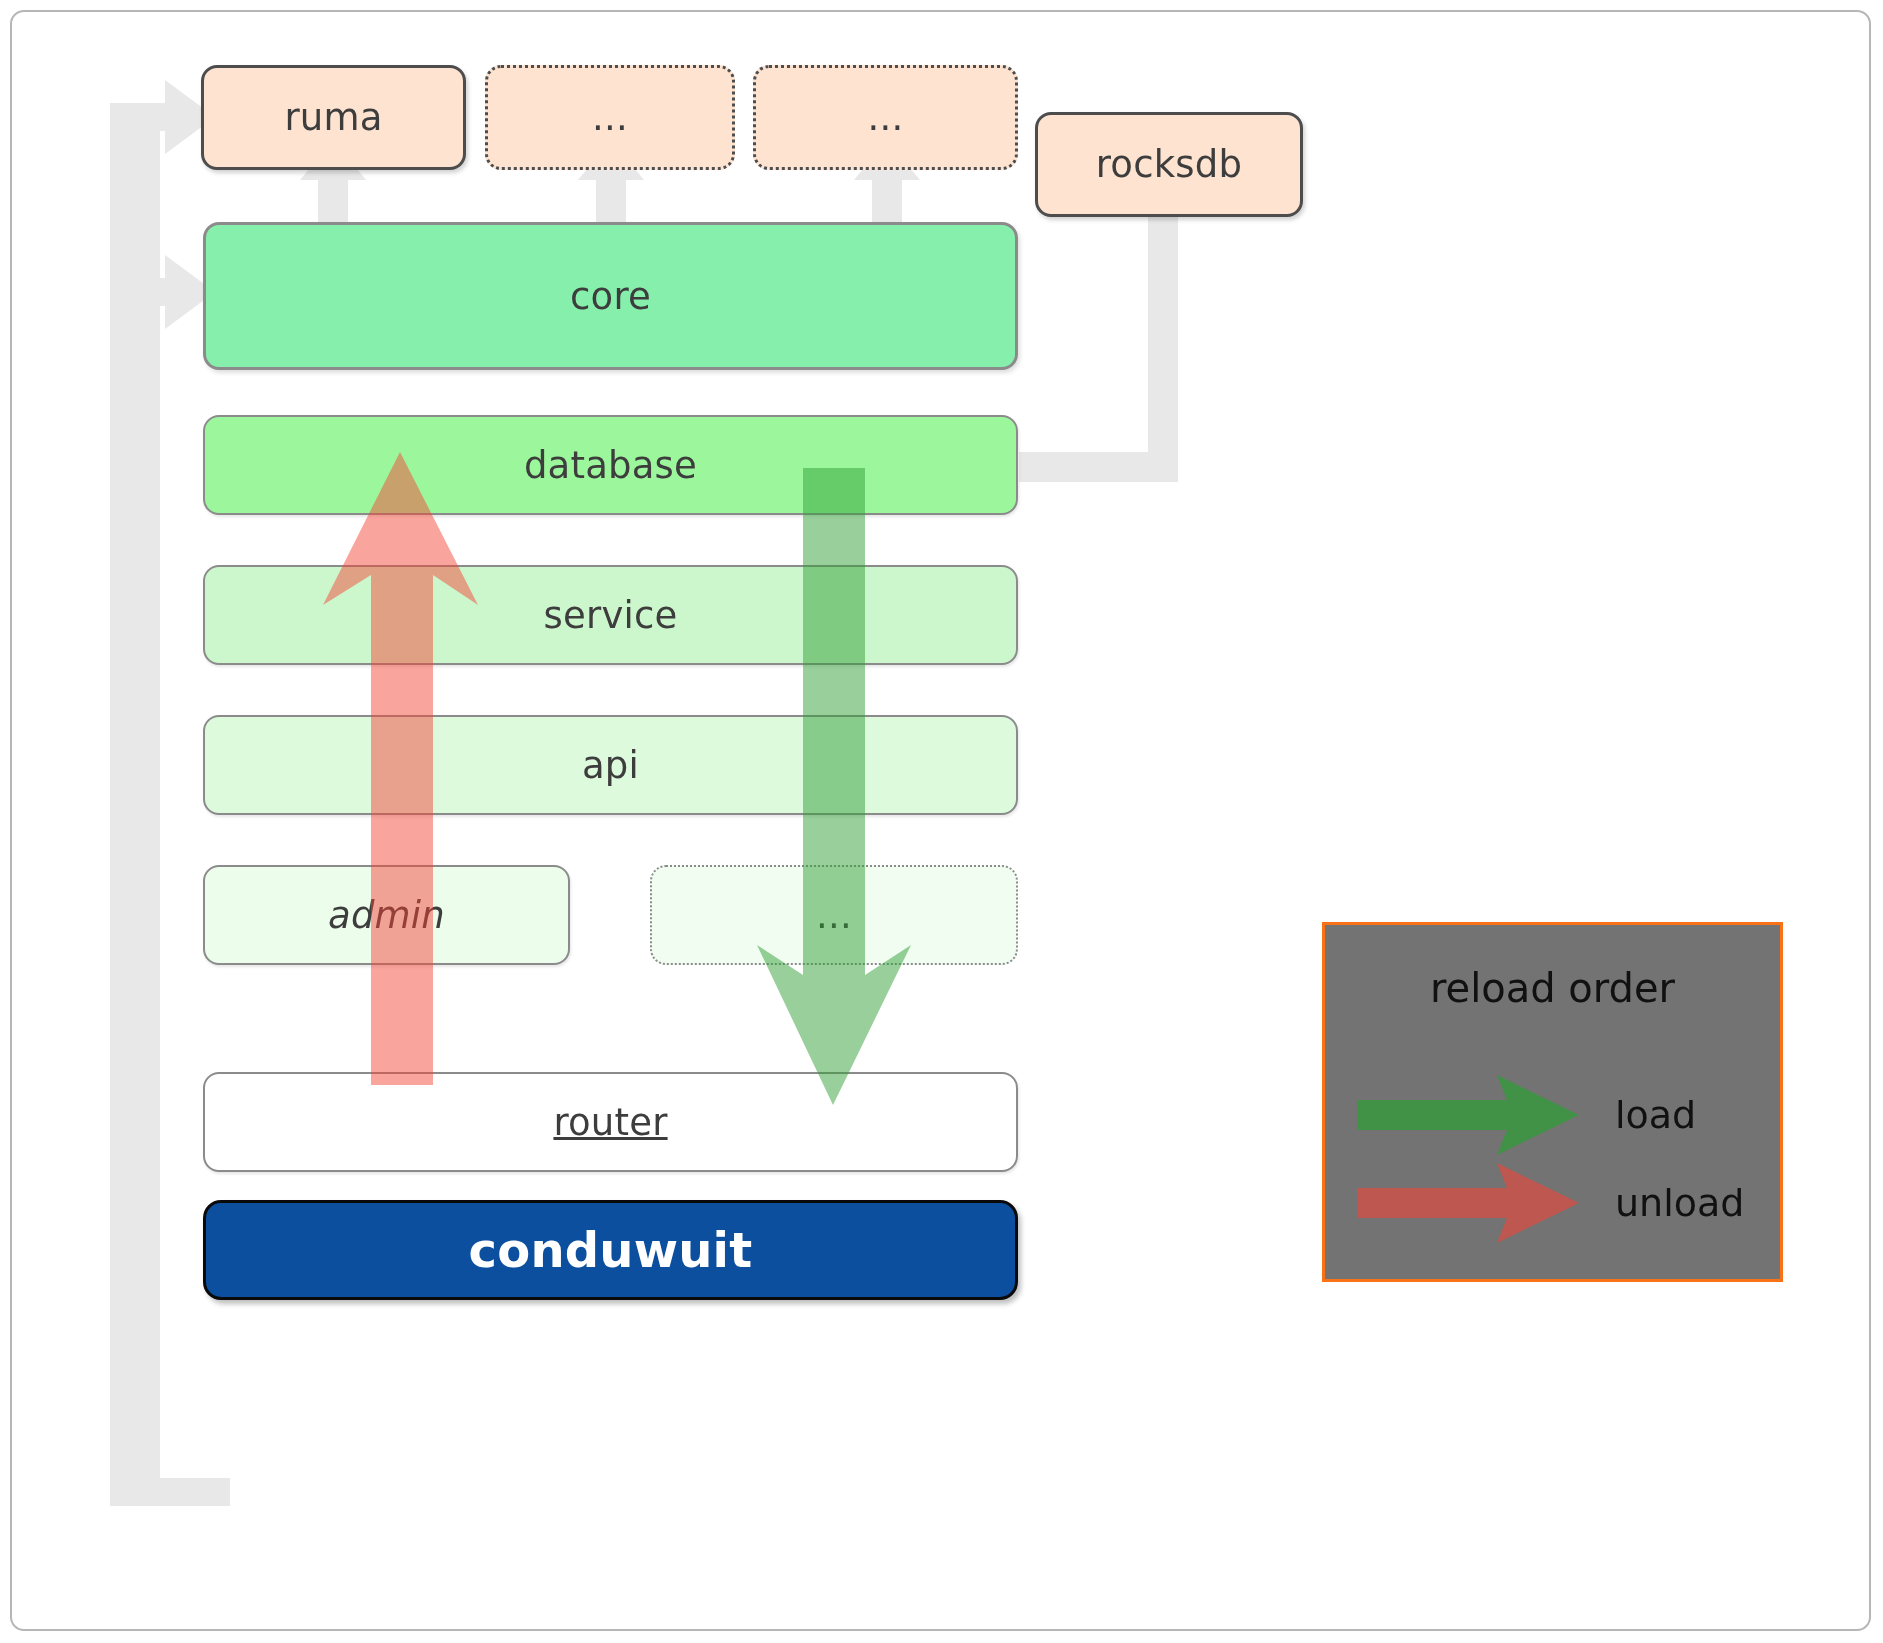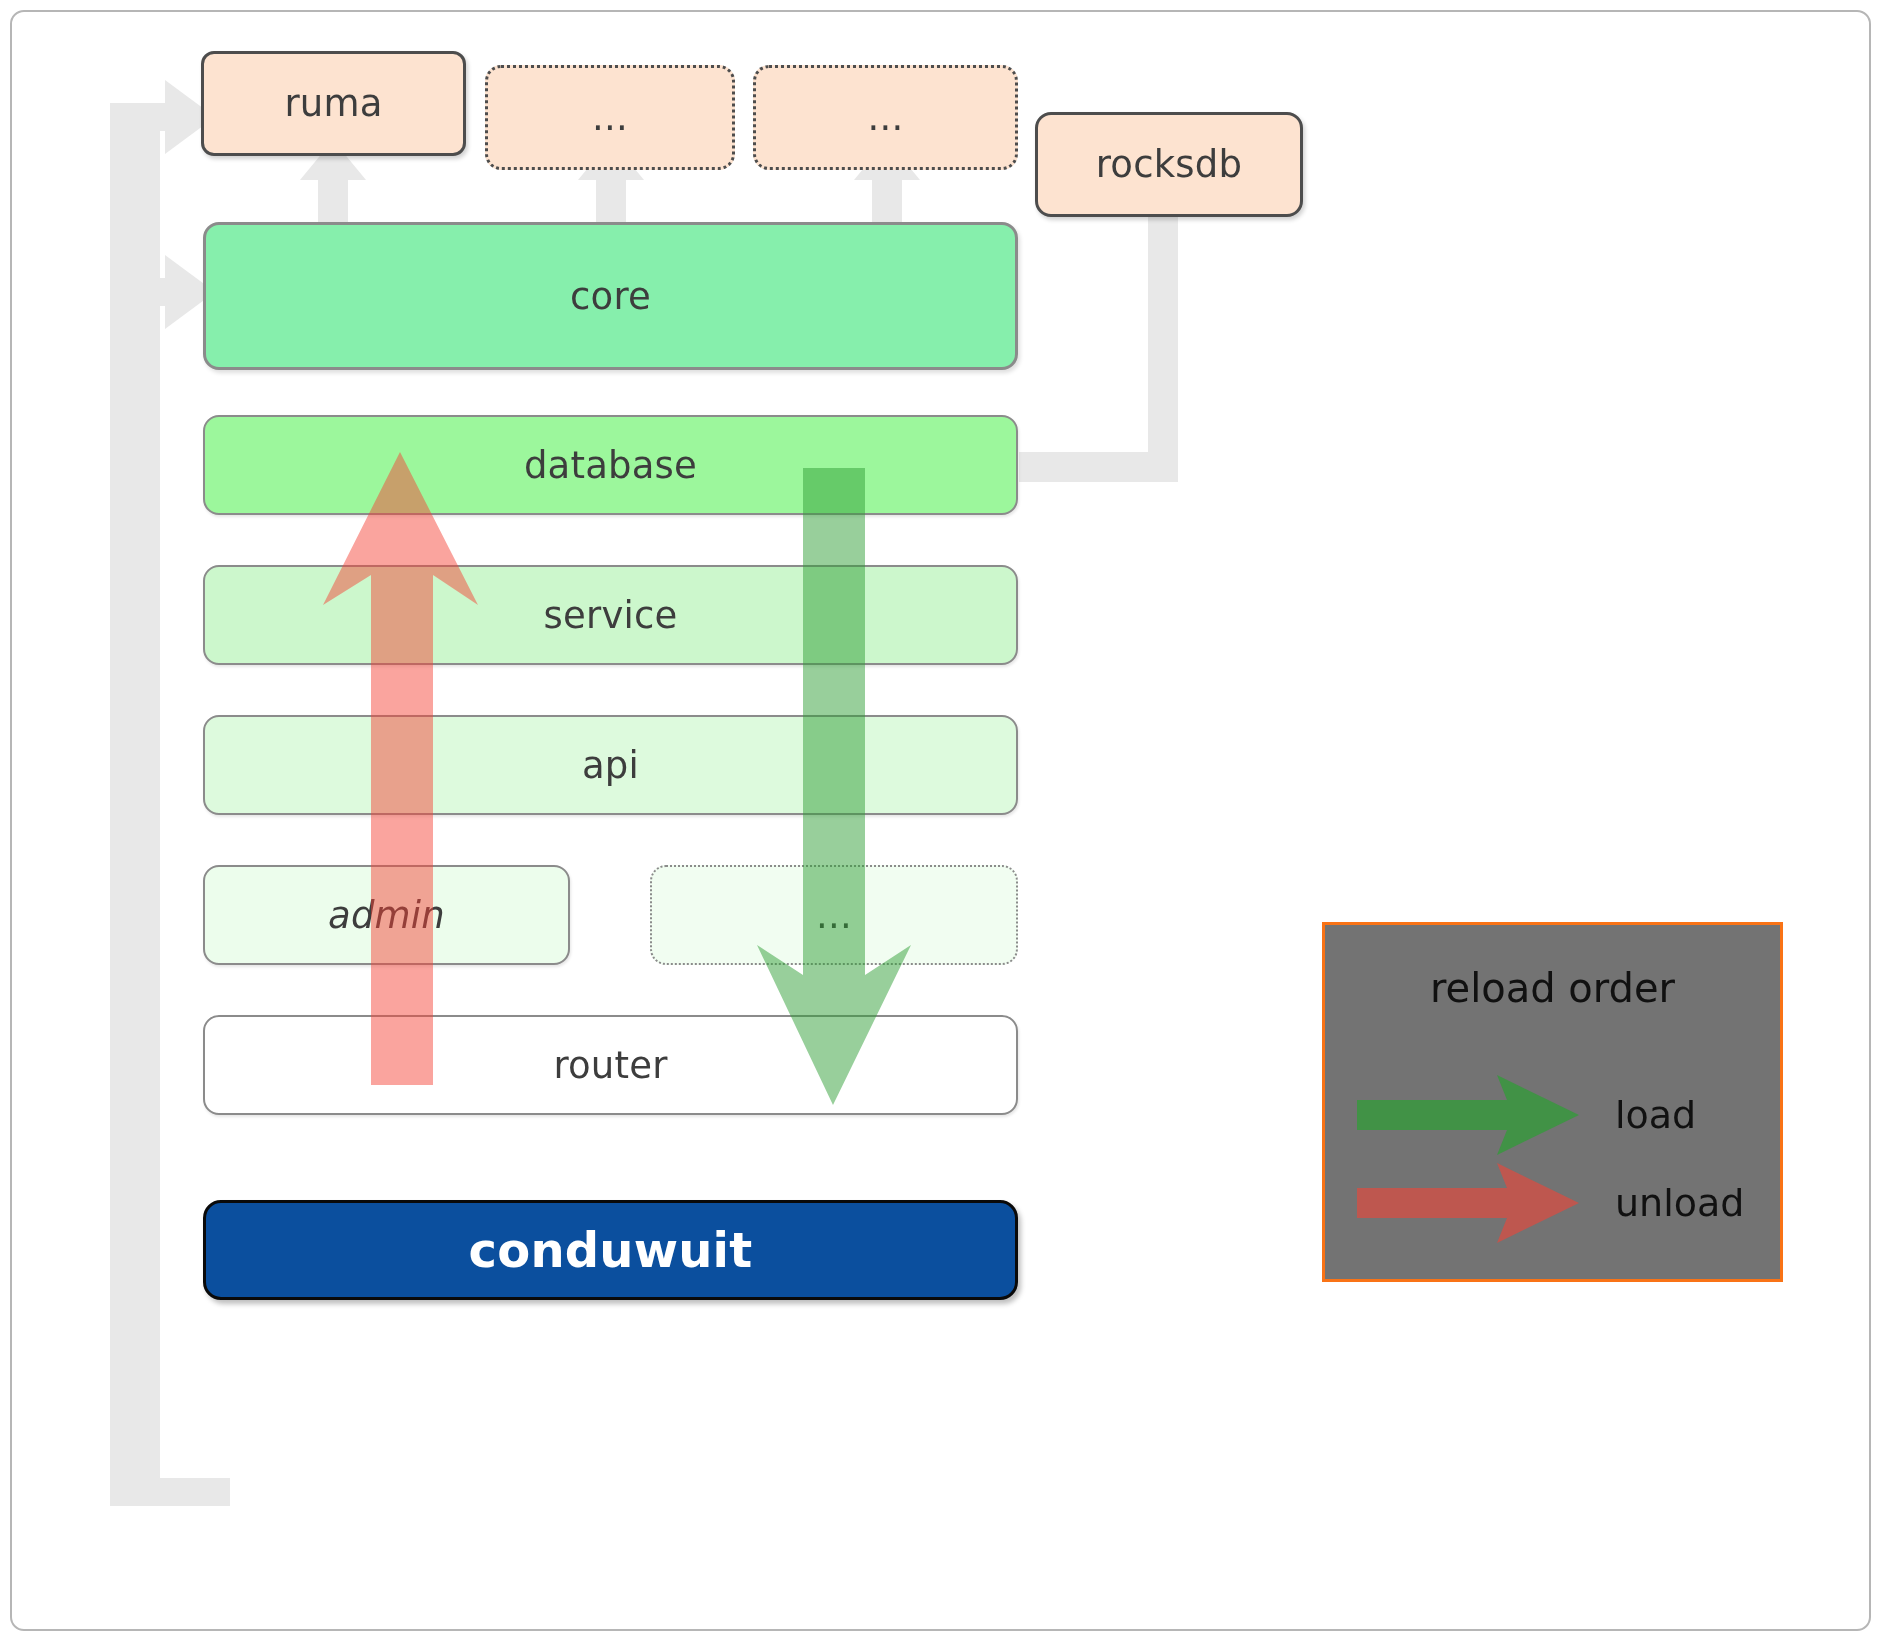--- a/index.html
+++ b/index.html
@@ -117,21 +117,21 @@
       <path d="M 110,1478 L 230,1478 L 230,1506 L 110,1506 Z"></path>
 
       <path d="M 318,225 L 318,180 L 300,180 L 333,140 L 366,180 L 348,180 L 348,225 Z"></path>
       <path d="M 596,225 L 596,180 L 578,180 L 611,140 L 644,180 L 626,180 L 626,225 Z"></path>
       <path d="M 872,225 L 872,180 L 854,180 L 887,140 L 920,180 L 902,180 L 902,225 Z"></path>
 
       <path d="M 1019,452 L 1148,452 L 1148,180 L 1130,180 L 1163,140 L 1196,180 L 1178,180 L 1178,482 L 1019,482 Z"></path>
     </g>
   </svg>
 
-  <div class="node dep" style="left:201px;top:51px;width:265px;border-radius:13px;">
+  <div class="node dep" style="left:201px;top:65px;width:265px;">
     <span class="lbl">ruma</span>
   </div>
   <div class="node dep dotted" style="left:485px;top:65px;width:250px;">
     <span class="lbl">...</span>
   </div>
   <div class="node dep dotted" style="left:753px;top:65px;width:265px;">
     <span class="lbl">...</span>
   </div>
   <div class="node dep" style="left:1035px;top:64px;width:268px;margin-top:48px;">
     <span class="lbl">rocksdb</span>
@@ -149,21 +149,21 @@
   </div>
   <div class="node layer l-api" style="left:203px;top:715px;width:815px;height:100px;">
     <span class="lbl">api</span>
   </div>
   <div class="node layer l-admin" style="left:203px;top:865px;width:367px;height:100px;">
     <span class="lbl">admin</span>
   </div>
   <div class="node layer l-dots" style="left:650px;top:865px;width:368px;height:100px;">
     <span class="lbl">...</span>
   </div>
-  <div class="node layer l-router" style="left:203px;top:1015px;width:815px;height:100px;">
+  <div class="node layer l-router" style="left:203px;top:1072px;width:815px;height:100px;text-decoration:underline;">
     <span class="lbl">router</span>
   </div>
 
   <div class="node app" style="left:203px;top:1200px;width:815px;height:100px;font-size:48px;">
     <span class="lbl">conduwuit</span>
   </div>
 
   <svg class="overlay flows" viewBox="0 0 1883 1643" preserveAspectRatio="none">
 
     <g opacity="0.62">

